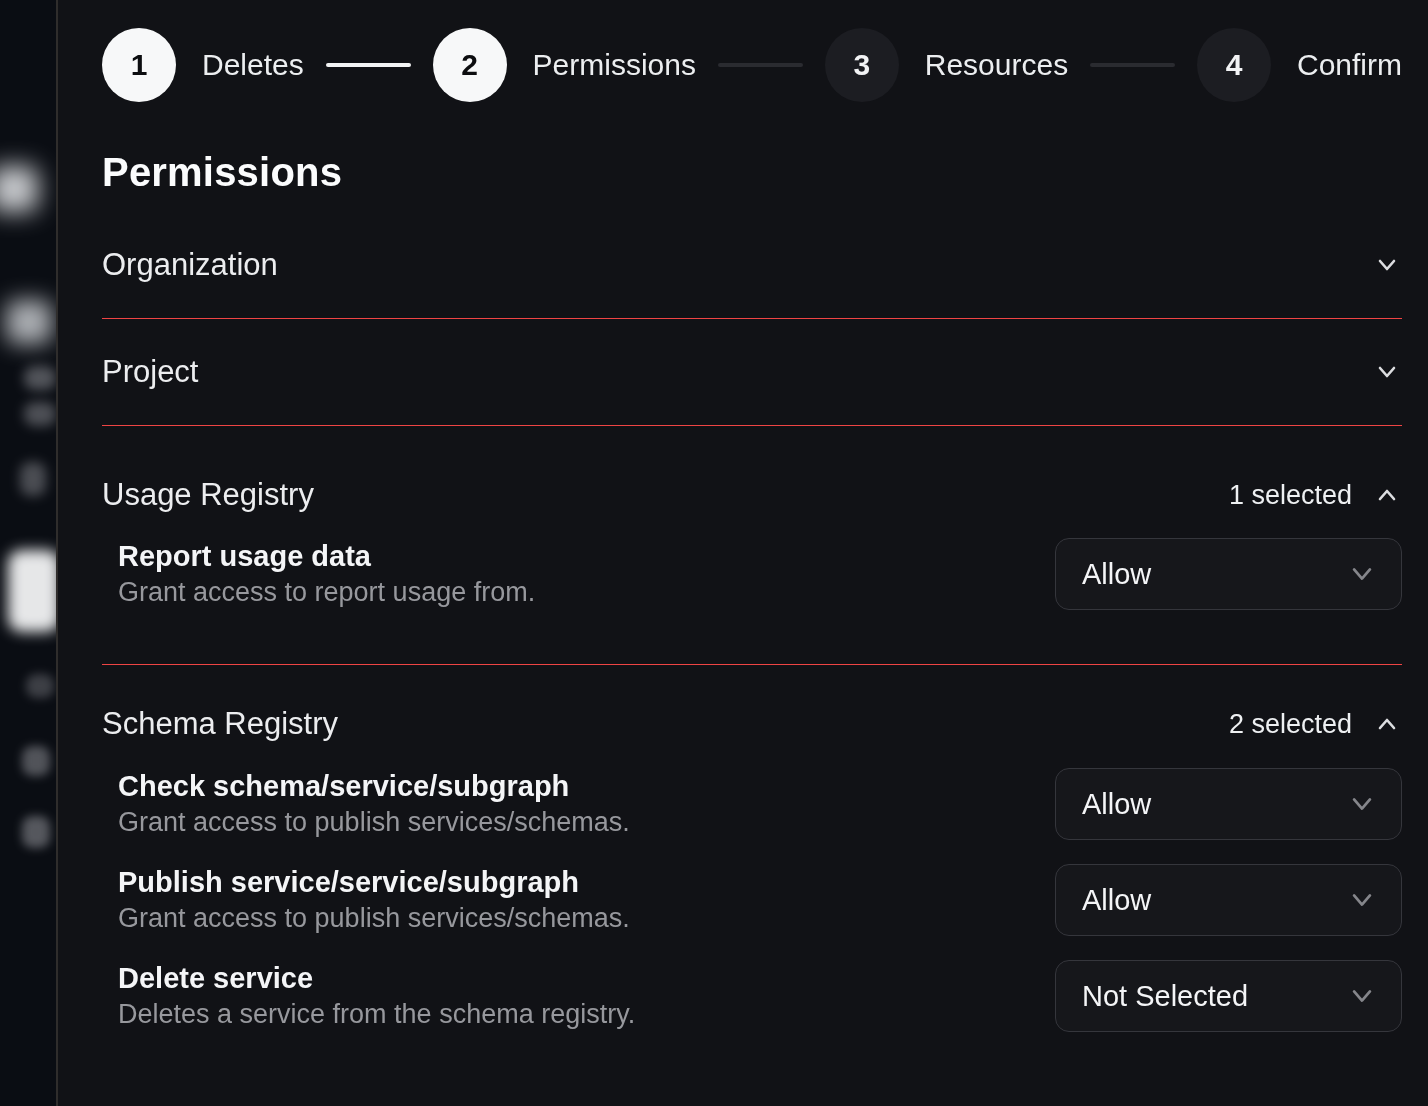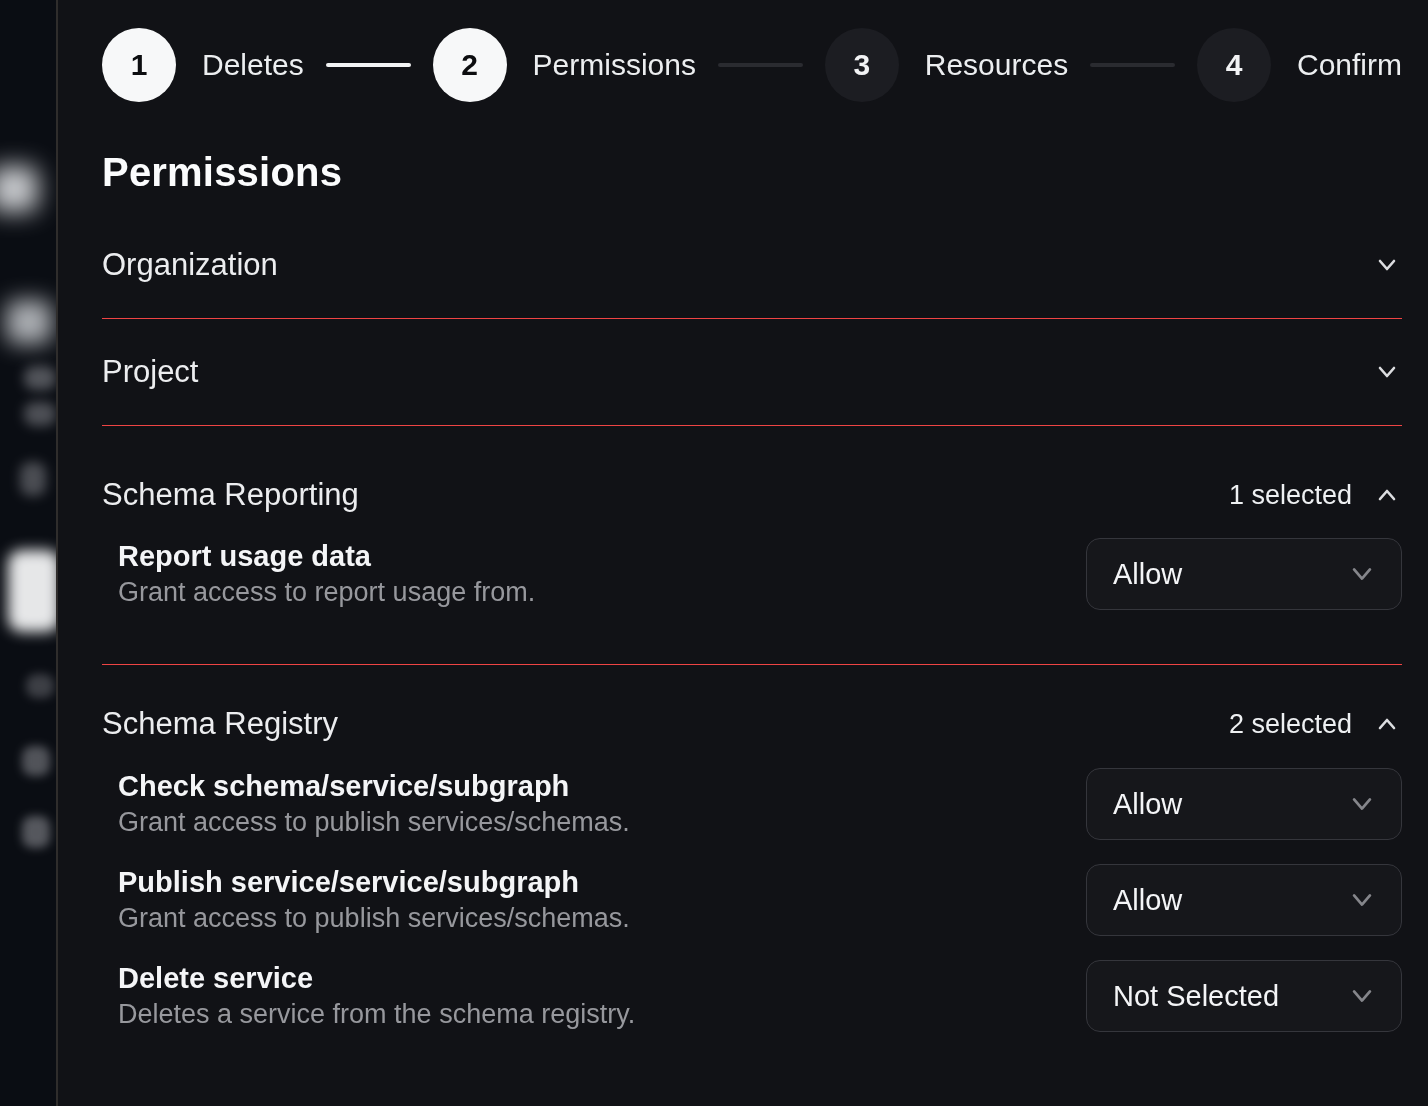--- a/index.html
+++ b/index.html
@@ -73,21 +73,21 @@
   .section.schema .rows { padding-top: 1px; padding-bottom: 30px; }
   .perm-row {
     display: flex; align-items: center; justify-content: space-between;
     margin: 24px 0 0 0;
   }
   .section.usage .perm-row { margin-top: 24px; }
   .perm-text { padding-left: 16px; }
   .perm-title { font-size: 29px; font-weight: 700; color: #f4f5f7; line-height: 35px; }
   .perm-desc { font-size: 27px; font-weight: 400; color: #97989d; line-height: 33px; margin-top: 2px; }
   .select {
-    width: 316px; height: 72px; flex: none;
+    width: 347px; height: 72px; flex: none;
     background: #16171b; border: 1px solid #35363c; border-radius: 14px;
     display: flex; align-items: center; justify-content: space-between;
     padding: 0 22px 0 26px; cursor: pointer;
   }
   .select-value { font-size: 29px; color: #f4f5f7; white-space: nowrap; }
   .select .chev { width: 34px; height: 34px; }
   .select .chev polyline { stroke: #85868b; stroke-width: 2.4; }
 </style>
 </head>
 <body>
@@ -149,21 +149,21 @@
         <div class="sec-right">
           <svg class="chev" viewBox="0 0 30 30">
               <polyline points="8,11 15,19 22,11"></polyline>
             </svg>
         </div>
       </div>
     </div>
 
     <div class="section open usage">
       <div class="sec-head">
-        <div class="sec-title">Schema Reporting</div>
+        <div class="sec-title">Usage Registry</div>
         <div class="sec-right">
           <div class="sec-count">1 selected</div>
           <svg class="chev" viewBox="0 0 30 30">
               <polyline points="8,19 15,11 22,19"></polyline>
             </svg>
         </div>
       </div>
       <div class="rows">
         <div class="perm-row" style="margin-top:0;">
           <div class="perm-text">

